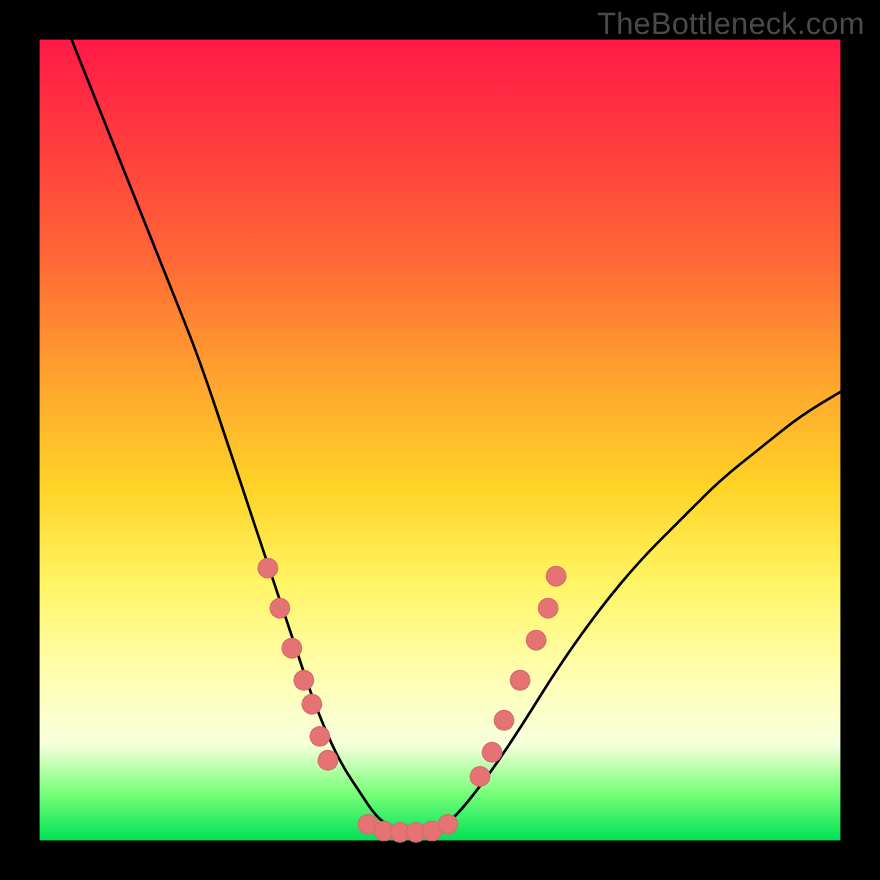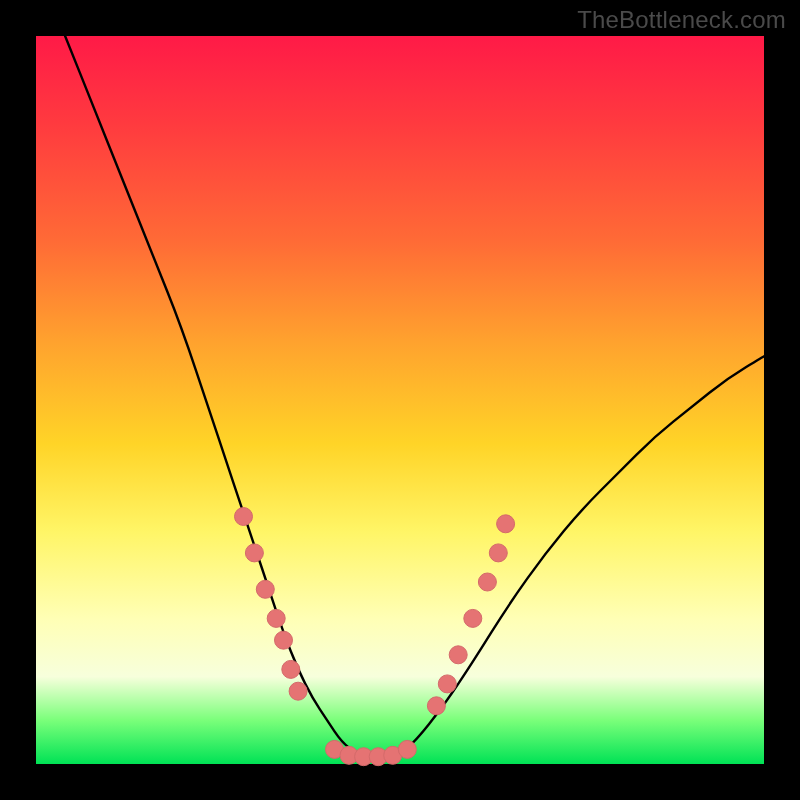--- a/index.html
+++ b/index.html
@@ -35,21 +35,21 @@
       #f7ffdc 88%,
       #7aff7a 94%,
       #00e255 100%
     );
   }
   .watermark {
     position: absolute;
     top: 6px;
     right: 14px;
     color: #4a4a4a;
-    font-size: 24px;
+    font-size: 28px;
     letter-spacing: 0.2px;
     font-weight: 400;
     user-select: none;
   }
   svg.curve {
     position: absolute;
     inset: 0;
     width: 100%;
     height: 100%;
     overflow: visible;

